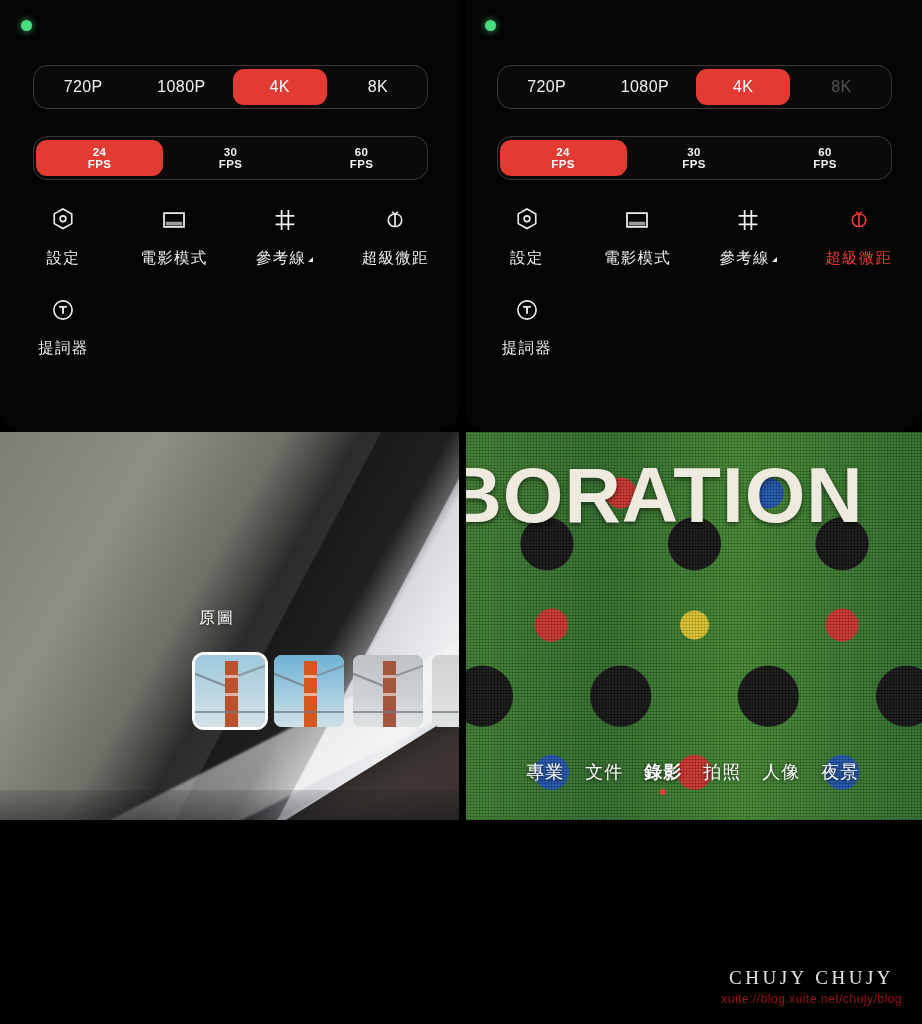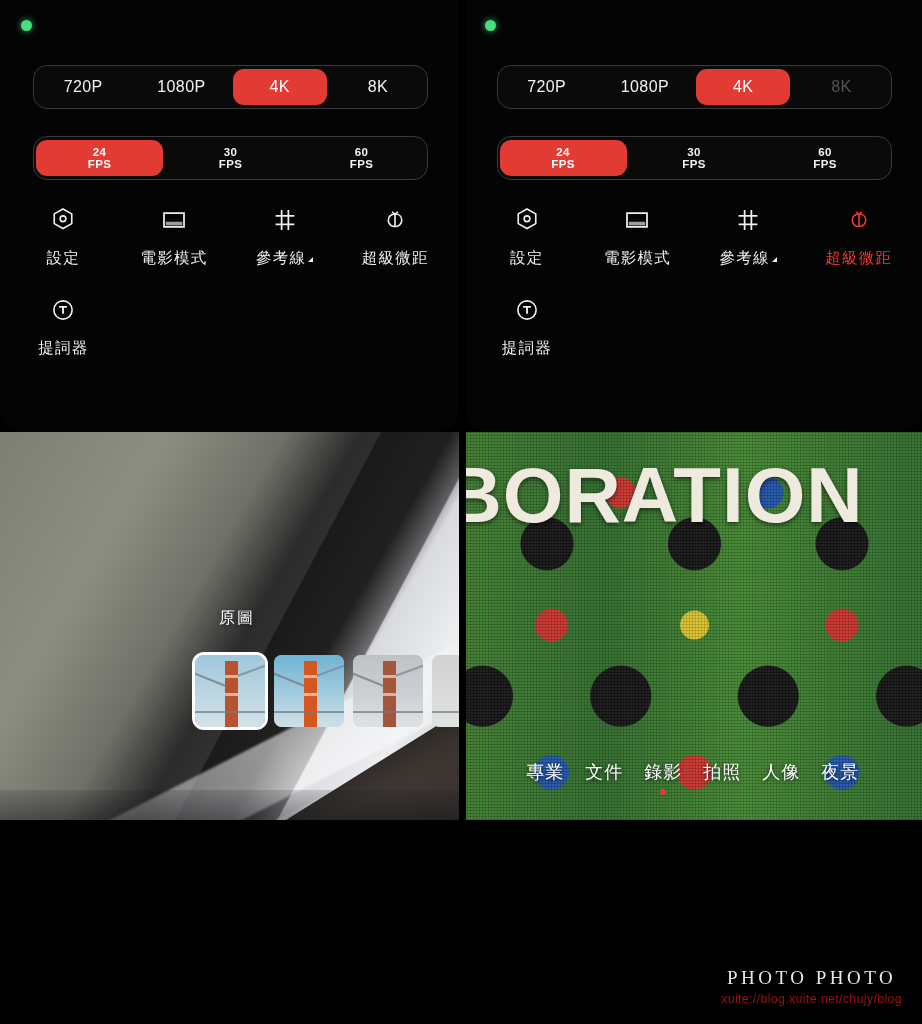--- a/index.html
+++ b/index.html
@@ -137,21 +137,21 @@
   .vf-right .fadebottom{
     position:absolute;left:0;bottom:0;width:100%;height:120px;
     background:linear-gradient(180deg,rgba(0,0,0,0),rgba(0,0,0,.45));
   }
 
   
   .vf-label{
     position:absolute;color:#fff;font-size:16px;letter-spacing:2px;
     text-shadow:0 1px 4px rgba(0,0,0,.65);z-index:20;
   }
-  .orig-label{left:219px;top:608px;}
+  .orig-label{left:199px;top:608px;}
   .filter-label{left:0;right:0;top:760px;text-align:center;font-size:17px;letter-spacing:3px;}
 
   .filmstrip{
     position:absolute;left:195px;top:655px;display:flex;gap:9px;z-index:20;
   }
   .thumb{
     width:70px;height:72px;border-radius:8px;overflow:hidden;position:relative;
     background:#b9c6cf;flex:0 0 auto;
   }
   .thumb.sel{outline:3px solid #fff;outline-offset:0;border-radius:9px;}
@@ -174,21 +174,21 @@
   .thumb .deck{position:absolute;left:0;right:0;bottom:14px;height:2px;background:rgba(110,120,130,.7);}
 
   .modes{
     position:absolute;left:0;right:0;top:760px;z-index:20;
     display:flex;align-items:center;justify-content:center;gap:21px;
     color:#fff;font-size:18px;letter-spacing:1px;
     text-shadow:0 1px 4px rgba(0,0,0,.7);
     text-align:right;
   }
   .mode{position:relative;padding-bottom:8px;}
-  .mode.active{font-weight:400;}
+  .mode.active{font-weight:700;}
   .mode.active::after{
     content:"";position:absolute;left:50%;bottom:-3px;transform:translateX(-50%);
     width:6px;height:6px;border-radius:50%;background:#e23b34;
   }
 
   .shutterbar{position:absolute;left:0;right:0;top:830px;height:90px;z-index:20;}
   .shutter{
     position:absolute;left:50%;top:0;transform:translateX(-50%);
     width:80px;height:80px;border-radius:50%;background:#fff;
     display:flex;align-items:center;justify-content:center;
@@ -449,17 +449,17 @@
       </div>
       <svg class="icon-btn flip" viewBox="0 0 24 24" fill="none" stroke="#fff" stroke-width="1.5">
         <path d="M5.1 9.3A7.6 7.6 0 0 1 18.2 7.4"></path>
         <path d="M18.9 14.7A7.6 7.6 0 0 1 5.8 16.6"></path>
         <path d="M15.4 3.6 18.9 7l-3.5 3M8.6 20.4 5.1 17l3.5-3"></path>
       </svg>
     </div>
   </div>
 
   <div class="watermark">
-    <div class="wm-title">PHOTO PHOTO</div>
+    <div class="wm-title">CHUJY CHUJY</div>
     <div class="wm-url">xuite://blog.xuite.net/chujy/blog</div>
   </div>
 
 </div>
 
 </body></html>

